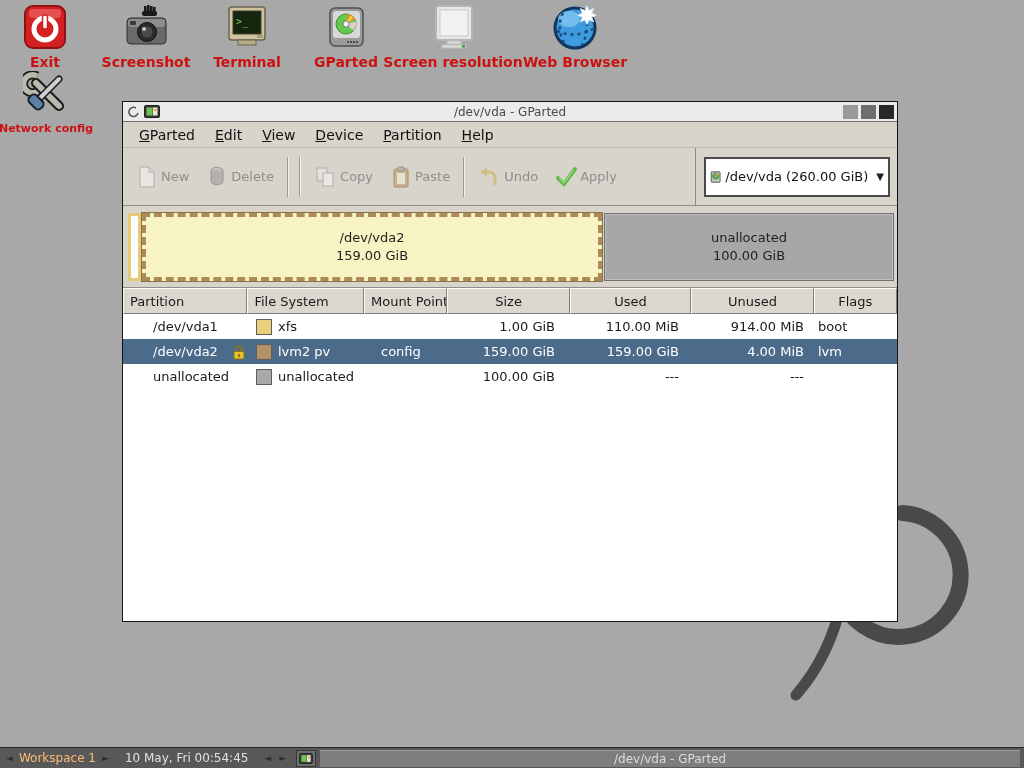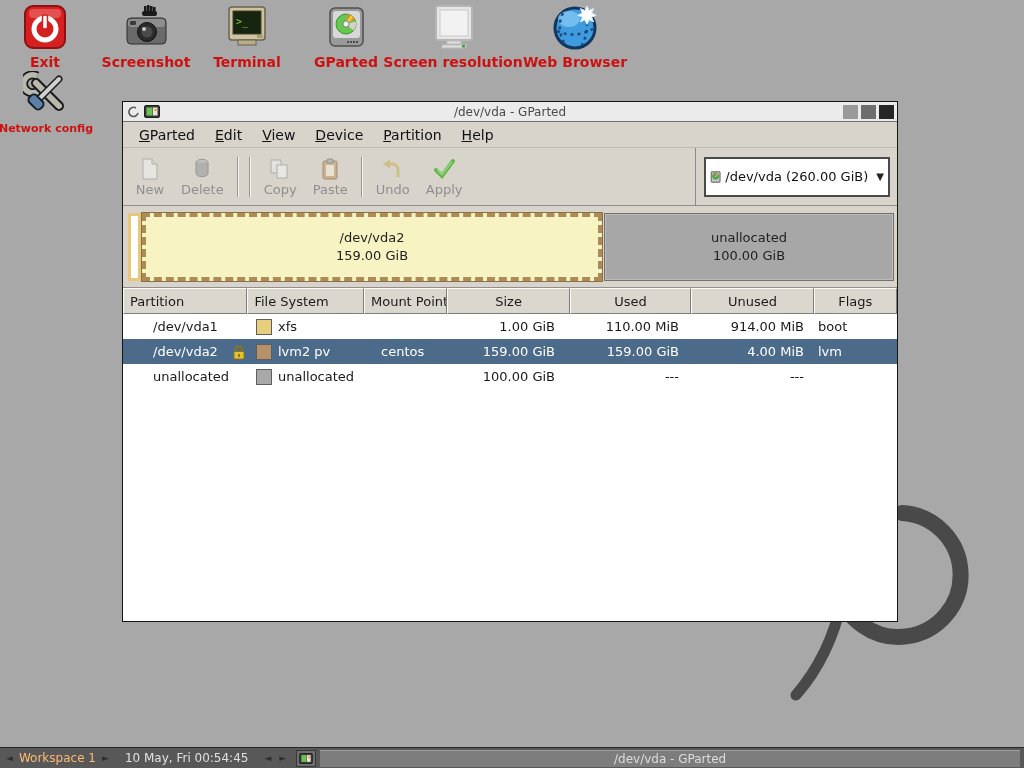--- a/index.html
+++ b/index.html
@@ -50,21 +50,21 @@
     padding-left:6px; flex:0 0 auto; border-bottom:1px solid #bdb9b1;
   }
   .menu-item { font-size:14px; padding:3px 10px; color:#111; cursor:default; }
   .accel { text-decoration:underline; }
 
   .toolbar {
     height:58px; background:#d8d4cc; border-bottom:1px solid #8f8f8f;
     display:flex; align-items:center; padding-left:4px; flex:0 0 auto;
   }
   .tbtn {
-    display:flex; flex-direction:column; align-items:center; justify-content:center;
+    display:flex; flex-direction:row; align-items:center; justify-content:center;
     gap:2px; padding:3px 8px; min-width:46px;
   }
   .tbtn .tlabel { font-size:13px; color:#8f8f8f; line-height:14px; white-space:nowrap; }
   .tbtn.enabled .tlabel { color:#111; }
   .tsep { width:2px; height:40px; border-left:1px solid #9c9892; border-right:1px solid #f4f2ee; margin:0 5px; }
   .combo-zone {
     margin-left:auto; align-self:stretch; border-left:1px solid #8a8a8a;
     display:flex; align-items:center; padding:0 8px; width:202px; flex:0 0 auto;
   }
   .combo {
@@ -411,21 +411,21 @@
             <path d="M4 8 V5.5 a 3 3 0 0 1 6 0 V8" fill="none" stroke="#8a7420" stroke-width="2"></path>
             <rect x="2" y="7.5" width="10" height="7.5" rx="1" fill="#e6c32d" stroke="#8a7420"></rect>
             <rect x="6" y="10" width="2" height="3" fill="#8a7420"></rect>
           </svg>
         </span>
       </div>
       <div class="td c2">
         <span class="swatch" style="background: rgb(182, 146, 106);"></span>
         <span>lvm2 pv</span>
       </div>
-      <div class="td c3">centos</div>
+      <div class="td c3">config</div>
       <div class="td c4 num">159.00 GiB</div>
       <div class="td c5 num">159.00 GiB</div>
       <div class="td c6 num">4.00 MiB</div>
       <div class="td c7">lvm</div>
     </div>
 
     <div class="trow">
       <div class="td c1" style="padding-left:30px;">unallocated</div>
       <div class="td c2">
         <span class="swatch" style="background: rgb(169, 169, 169);"></span>

